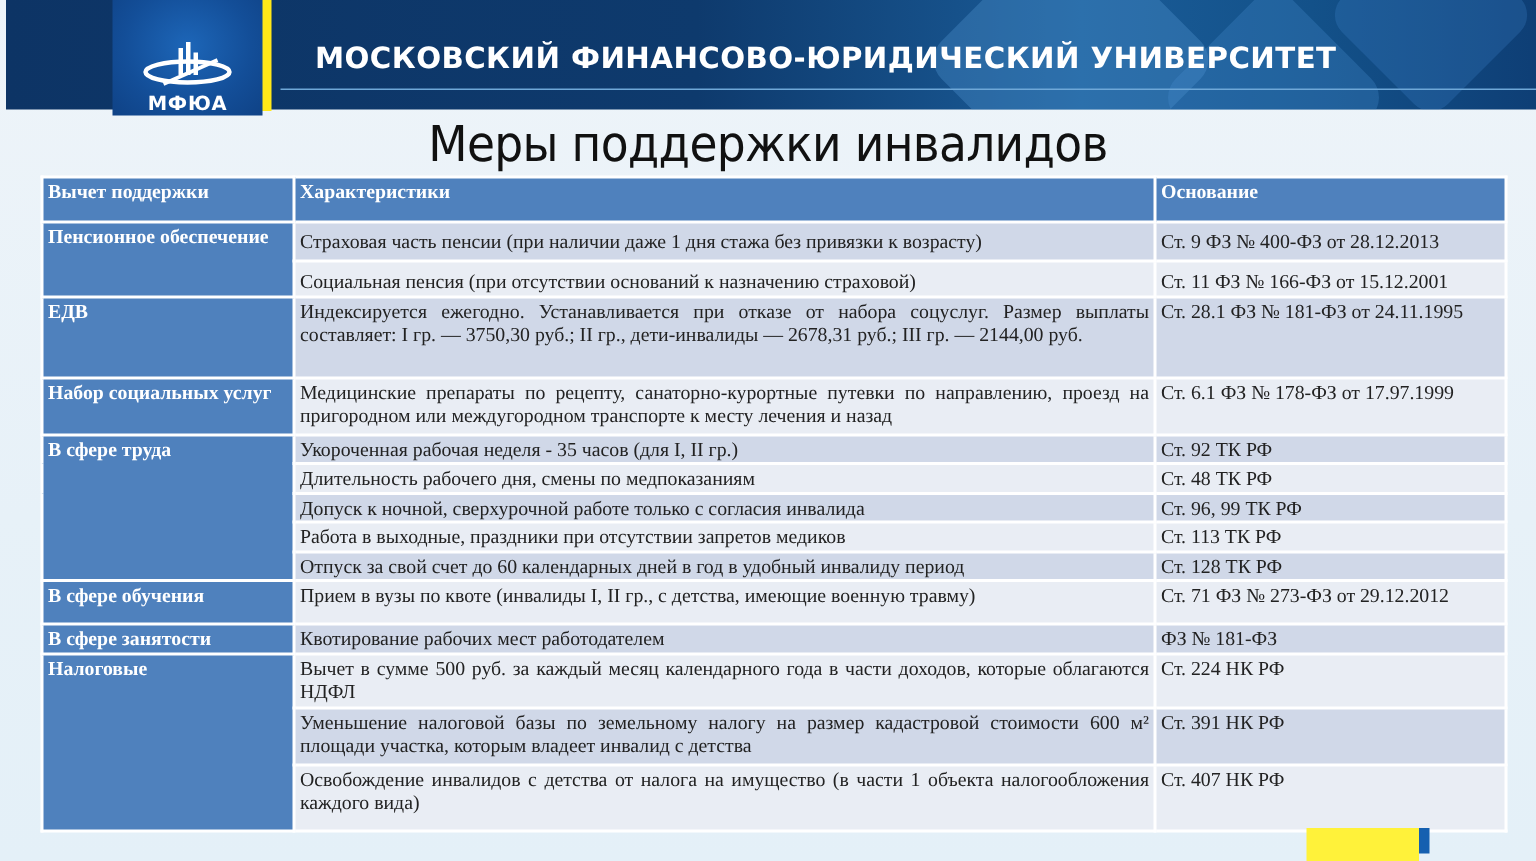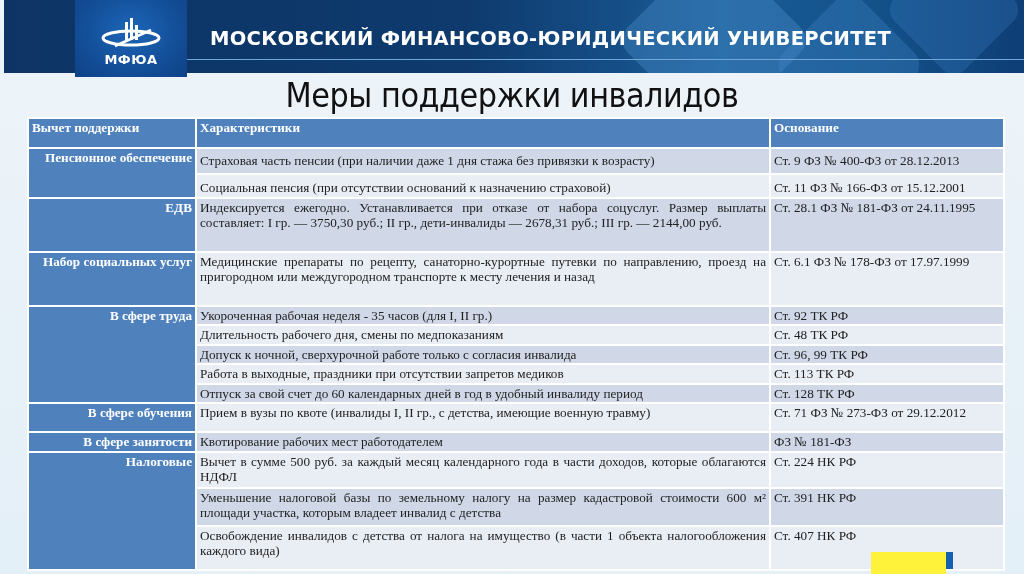--- a/index.html
+++ b/index.html
@@ -12,44 +12,44 @@
     position: absolute; left: 4px; top: 0; width: 1024px; height: 73px;
     background: linear-gradient(90deg, #0d3465 0%, #0e3a6d 45%, #1a5c98 70%, #135189 85%, #0e3e75 100%);
     overflow: hidden;
   }
   .header .deco1 { position: absolute; left: 640px; top: -30px; width: 140px; height: 140px; background: rgba(80,150,210,0.35); transform: rotate(45deg); border-radius: 18px; }
   .header .deco2 { position: absolute; left: 790px; top: 10px; width: 110px; height: 110px; background: rgba(70,140,205,0.3); transform: rotate(45deg); border-radius: 18px; }
   .header .deco3 { position: absolute; left: 900px; top: -40px; width: 100px; height: 100px; background: rgba(60,130,200,0.28); transform: rotate(45deg); border-radius: 16px; }
   .header .rule { position: absolute; left: 183px; top: 59px; width: 841px; height: 1px; background: #6fa8d8; }
   .logo-yellow { position: absolute; left: 82px; top: 0; width: 99px; height: 74px; background: #ffe818; }
   .logo {
-    position: absolute; left: 75px; top: 0; width: 112px; height: 77px;
+    position: absolute; left: 75px; top: 0; width: 100px; height: 77px;
     background: radial-gradient(ellipse at 50% 40%, #1d66b8 0%, #134e98 60%, #0f4286 100%);
-    display: flex; flex-direction: column; align-items: center; justify-content: flex-end; padding-bottom: 10px; box-sizing: border-box;
+    display: flex; flex-direction: column; align-items: center; justify-content: flex-end; box-sizing: border-box;
   }
   .logo svg { margin-bottom: 2px; }
   .logo-text { color: #ffffff; font-family: "DejaVu Sans", sans-serif; font-weight: bold; font-size: 13px; letter-spacing: 0.5px; }
   .univ-name {
     position: absolute; left: 206px; top: 27px; color: #ffffff;
     font-family: "DejaVu Sans", sans-serif; font-weight: bold; font-size: 19.5px; letter-spacing: 0.3px; white-space: nowrap;
   }
   .title {
     position: absolute; left: 0; top: 76px; width: 1024px; text-align: center;
     font-family: "DejaVu Sans", sans-serif; font-size: 33px; color: #111; letter-spacing: -0.5px;
     transform: scaleX(0.92); transform-origin: 512px 0;
   }
   table.main {
     position: absolute; left: 27px; top: 117px; width: 976px;
     border-collapse: collapse; table-layout: fixed; font-size: 13.2px; color: #222;
   }
   table.main td, table.main th {
     border: 2px solid #ffffff; padding: 1px 3px; vertical-align: top; line-height: 15.5px;
   }
   table.main th { background: #4f81bd; color: #ffffff; text-align: left; font-weight: bold; height: 26px; }
-  td.cat { background: #4f81bd; color: #ffffff; font-weight: bold; text-align: right; vertical-align: middle; }
+  td.cat { background: #4f81bd; color: #ffffff; font-weight: bold; text-align: left; vertical-align: middle; }
   tr.odd td.ch, tr.odd td.ba { background: #d0d8e8; }
   tr.even td.ch, tr.even td.ba { background: #e9edf4; }
   td.ch { text-align: justify; }
   .foot-yellow { position: absolute; left: 871px; top: 552px; width: 75px; height: 22px; background: #fff23a; }
   .foot-blue { position: absolute; left: 946px; top: 552px; width: 7px; height: 17px; background: #1560b0; }
 </style>
 </head>
 <body>
 
 <div class="header">
@@ -97,21 +97,21 @@
       <td class="ch" style="padding-top:5px">Социальная пенсия (при отсутствии оснований к назначению страховой)</td>
       <td class="ba" style="padding-top:5px">Ст. 11 ФЗ № 166-ФЗ от 15.12.2001</td>
     </tr>
 
     <tr class="odd" style="height:54px">
       <td class="cat">ЕДВ</td>
       <td class="ch">Индексируется ежегодно. Устанавливается при отказе от набора соцуслуг. Размер выплаты составляет: I гр. — 3750,30 руб.; II гр., дети-инвалиды — 2678,31 руб.; III гр. — 2144,00 руб.</td>
       <td class="ba" style="text-align:justify">Ст. 28.1 ФЗ № 181-ФЗ от 24.11.1995</td>
     </tr>
 
-    <tr class="even" style="height:54px">
+    <tr class="even" style="height:38px">
       <td class="cat">Набор социальных услуг</td>
       <td class="ch">Медицинские препараты по рецепту, санаторно-курортные путевки по направлению, проезд на пригородном или междугородном транспорте к месту лечения и назад</td>
       <td class="ba">Ст. 6.1 ФЗ № 178-ФЗ от 17.97.1999</td>
     </tr>
 
     <tr class="odd">
       <td class="cat" rowspan="5">В сфере труда</td>
       <td class="ch">Укороченная рабочая неделя - 35 часов (для I, II гр.)</td>
       <td class="ba">Ст. 92 ТК РФ</td>
     </tr>

